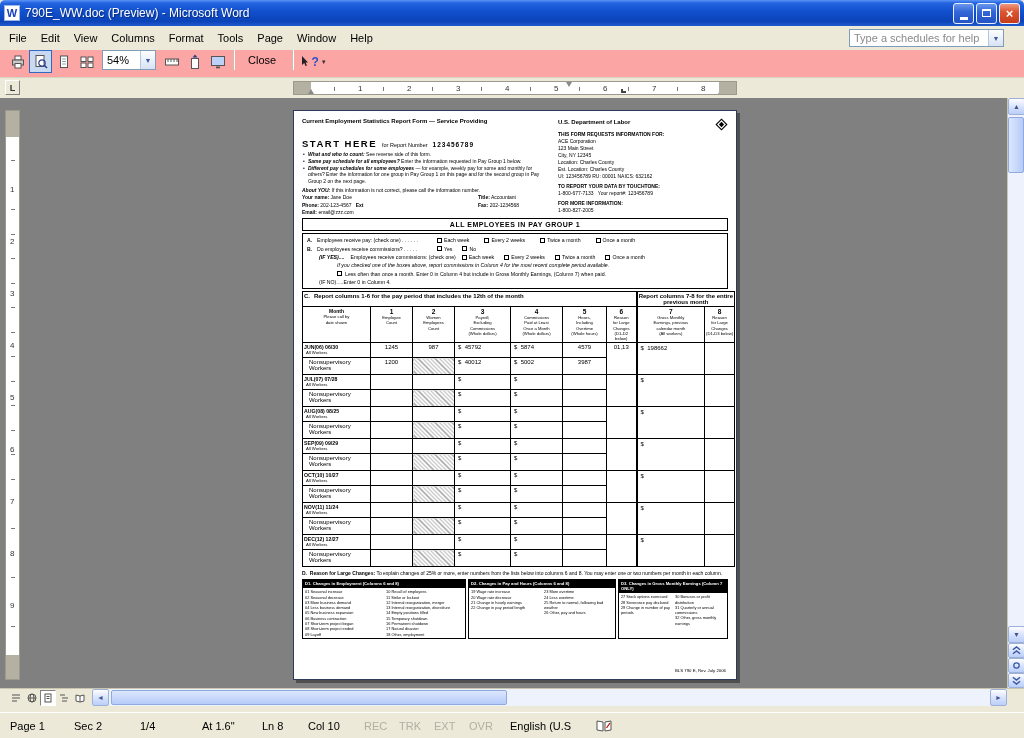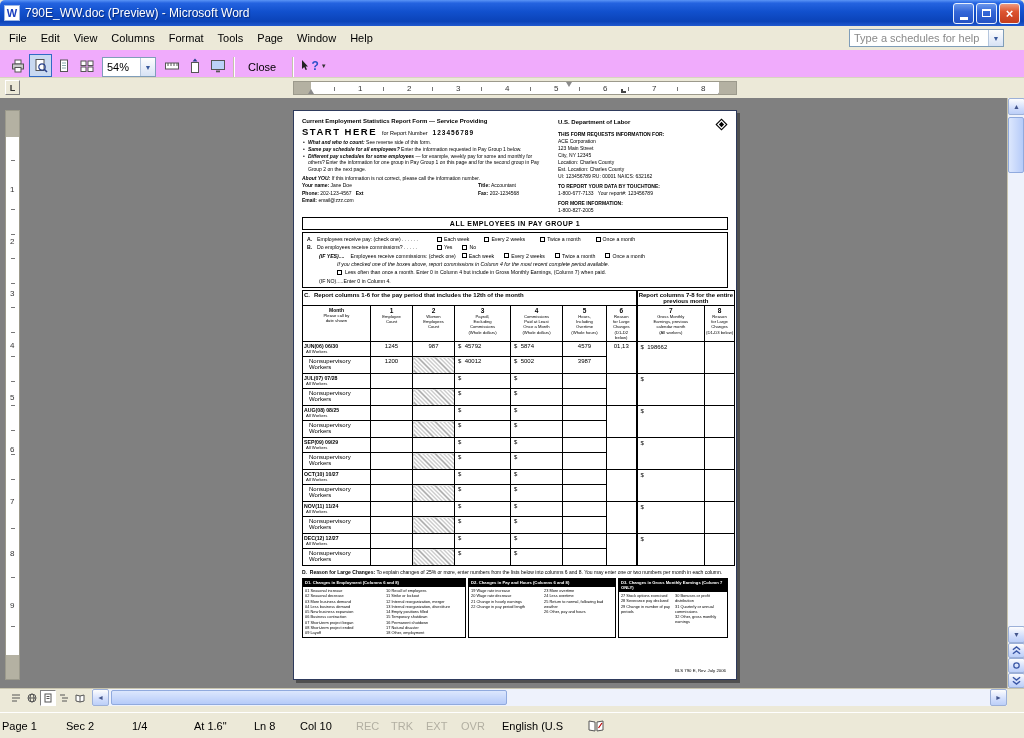--- a/index.html
+++ b/index.html
@@ -24,21 +24,21 @@
   
   .menubar{height:24px;flex:none;display:flex;align-items:center;background:#ECE9D8;padding-left:2px}
   .menu-items{display:flex}
   .menu-item{padding:4px 7px;font-size:11px;color:#000;white-space:nowrap}
   .question-box{margin-left:auto;margin-right:20px;width:155px;height:18px;background:#fff;border:1px solid #7f9db9;display:flex;align-items:center}
   .question-box .qtext{flex:1;font-size:11px;color:#8a8a8a;padding-left:4px;white-space:nowrap;overflow:hidden}
   .qb-arrow{width:15px;height:16px;display:flex;align-items:center;justify-content:center;font-size:7px;color:#3a5a9c;
     background:linear-gradient(#fefefe,#d7e2f5);border-left:1px solid #b5c6dd}
 
   
-  .toolbar{height:28px;flex:none;display:flex;align-items:flex-end;background:#f0abfc;padding-left:6px;border-bottom:1px solid #d8d4bf}
+  .toolbar{height:28px;flex:none;display:flex;align-items:flex-start;background:#fca5a5;padding-left:6px;border-bottom:1px solid #d8d4bf}
   .tbtn{width:23px;height:23px;display:flex;align-items:center;justify-content:center;border:1px solid transparent;flex:none}
   .tbtn.pressed{border:1px solid #316ac5;background:#c9d9f1}
   .tbtn.wide{width:34px;gap:2px}
   .tsep{width:1px;height:20px;background:#c6c2ab;margin:0 4px;box-shadow:1px 0 0 #fff;flex:none}
   .zoom-combo{display:flex;align-items:center;height:20px;margin:0 4px;border:1px solid #7f9db9;background:#fff;flex:none}
   .zoom-value{width:37px;font-size:11px;padding-left:4px;color:#000}
   .combo-arrow{width:15px;height:18px;display:flex;align-items:center;justify-content:center;
     background:linear-gradient(#fefefe,#d7e2f5);border-left:1px solid #b5c6dd;font-size:7px;color:#3a5a9c}
   .close-btn{font-size:11px;color:#000;padding:4px 10px 4px 8px;margin:0 2px;white-space:nowrap}
   .help-q{font-weight:bold;color:#2b50c8;font-size:12px}
@@ -86,35 +86,35 @@
   .vwbtn.pressed{background:#fff;border-color:#808080 #fff #fff #808080}
   .harrow{width:17px;height:17px;flex:none;display:flex;align-items:center;justify-content:center;
     background:linear-gradient(180deg,#fdfdfd,#d2defc 60%,#bccff8);border:1px solid #9cb0d8;border-radius:2px;color:#44568c;font-size:7px}
   .htrack{flex:1;position:relative}
   .hthumb{position:absolute;top:1px;left:2px;height:15px;width:45%;border:1px solid #90aade;border-radius:2px;
     background:linear-gradient(180deg,#dce7fd,#b6cbf9)}
   .corner{width:17px;flex:none;background:#ECE9D8}
 
   
   .filler{height:6px;flex:none;background:#ECE9D8}
-  .statusbar{height:26px;flex:none;display:flex;align-items:center;background:#ECE9D8;font-size:11px;color:#000;padding-left:2px;border-top:1px solid #fff}
+  .statusbar{height:26px;flex:none;display:flex;align-items:center;background:#ECE9D8;font-size:11px;color:#000;padding-left:10px;border-top:1px solid #fff}
   .sb{white-space:nowrap}
   .sb-page{width:64px}.sb-sec{width:66px}.sb-of{width:62px}.sb-at{width:60px}.sb-ln{width:46px}.sb-col{width:56px}
   .status-modes{display:flex}
   .mode{width:35px;color:#b2afa2}
   .sb-lang{width:86px;margin-left:6px}
 
   
   .page{position:absolute;left:267px;top:12px;width:444px;height:570px;background:#fff;color:#000;
     border:1px solid #2e3a5c;box-shadow:3px 3px 0 rgba(20,20,20,.45);padding:7px 8px;font-size:5px}
   .fhdr{display:flex;gap:8px}
   .fh-left{flex:1;min-width:0}
   .fh-right{width:170px;flex:none;font-size:5px;line-height:1.4}
   .f-title{font-size:6px;font-weight:bold}
-  .start-row{display:flex;align-items:baseline;gap:5px;margin-top:2px}
+  .start-row{display:flex;align-items:baseline;gap:5px;margin-top:14px}
   .start-here{font-size:9.5px;font-weight:bold;letter-spacing:1.5px}
   .rep-label{font-size:5.5px}
   .rep-num{font-size:6.5px;font-weight:bold;letter-spacing:1px}
   .bullets{list-style:none;margin-top:2px;font-size:5px;line-height:1.35}
   .bullets li{padding-left:6px;position:relative}
   .bullets li::before{content:"•";position:absolute;left:1px}
   .b-lead{font-weight:bold;font-style:italic}
   .about{font-size:5px;margin-top:2px}
   .about-lead{font-weight:bold;font-style:italic}
   .contact-row{display:flex;font-size:5px;margin-top:1.5px}

